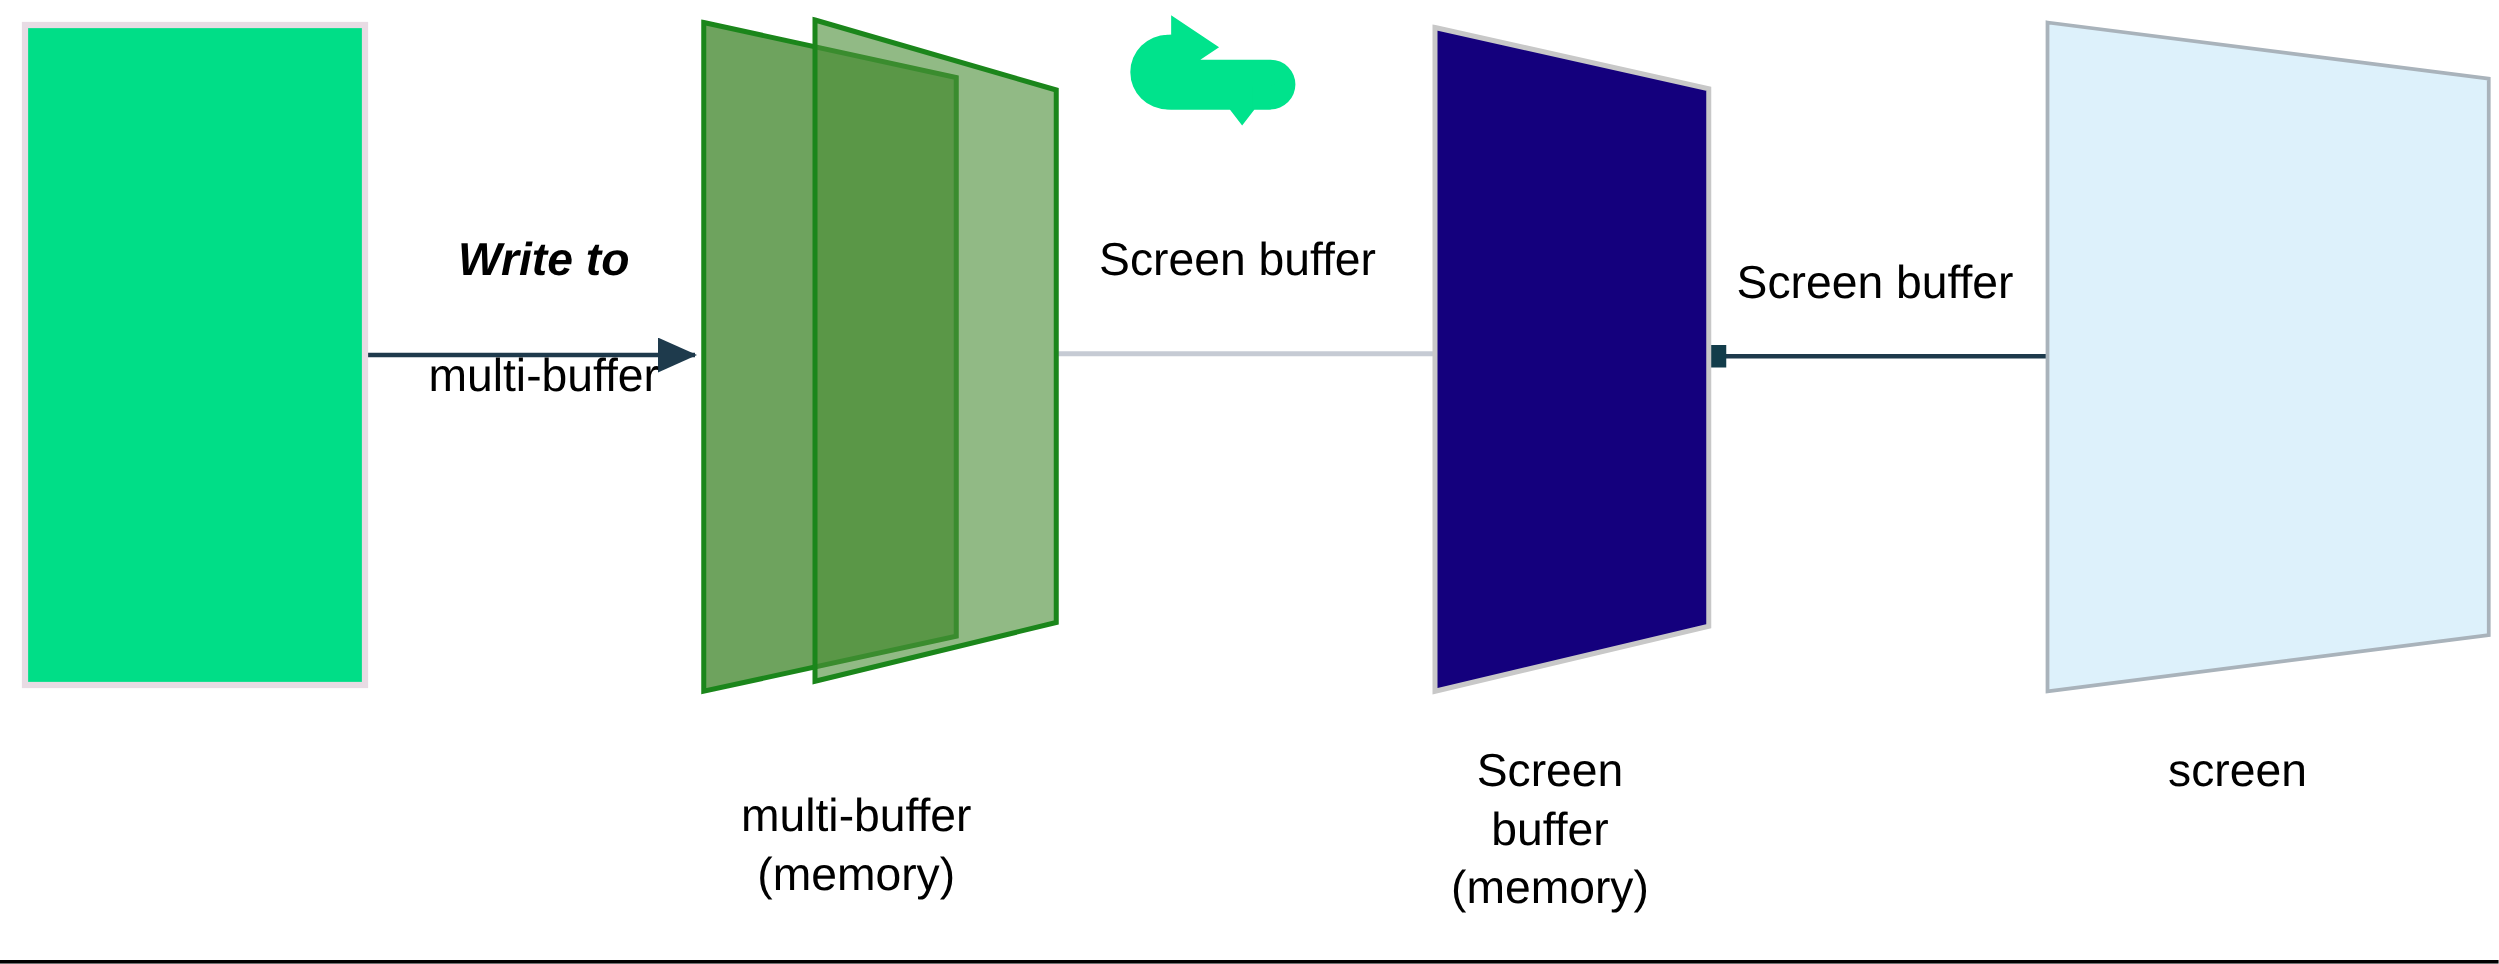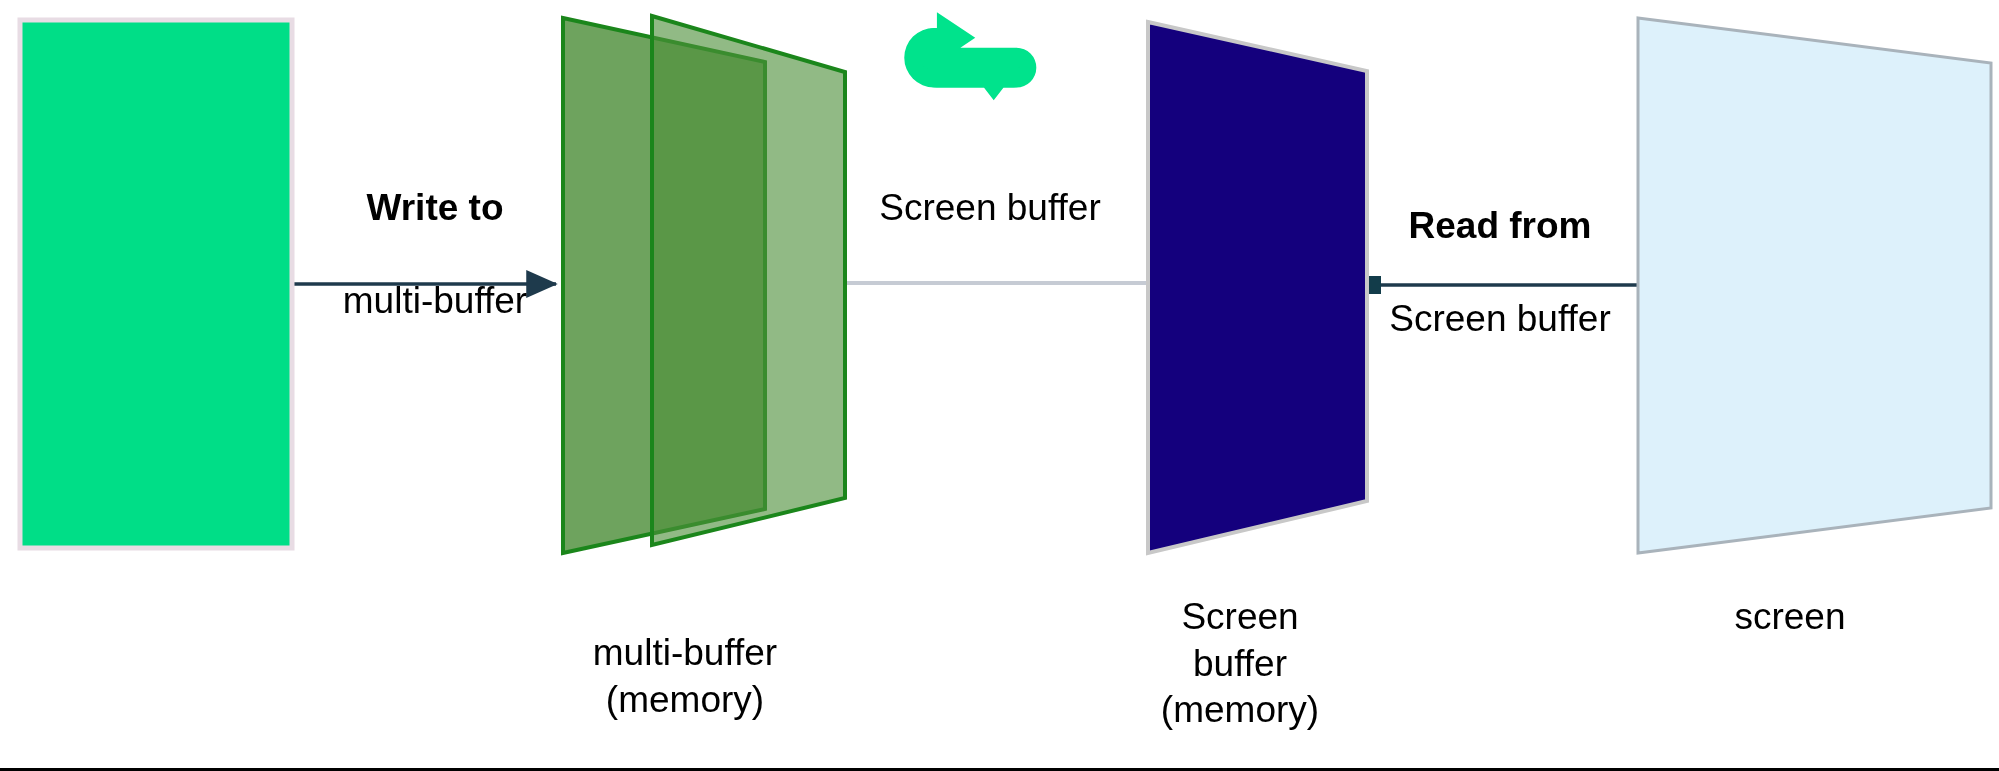--- a/index.html
+++ b/index.html
@@ -32,20 +32,21 @@
     color: #000000;
     line-height: 1.26;
     white-space: pre-line;
   }
   .edge-label {
     font-size: 37px;
   }
   .edge-label .strong {
     display: block;
     font-weight: bold;
+    font-style: italic;
   }
   .edge-label .plain {
     display: block;
     font-weight: normal;
   }
   .node-label {
     font-size: 37px;
     font-weight: normal;
   }
   
@@ -145,21 +146,20 @@
   <div class="lbl edge-label" id="label-write">
     <span class="strong">Write to</span>
     <span class="plain">multi-buffer</span>
   </div>
 
   <div class="lbl edge-label" id="label-swap">
     <span class="plain">Screen buffer</span>
   </div>
 
   <div class="lbl edge-label" id="label-read">
-    <span class="strong">Read from</span>
     <span class="plain">Screen buffer</span>
   </div>
 
 
   <div class="lbl node-label" id="label-multibuf">multi-buffer
 (memory)</div>
 
   <div class="lbl node-label" id="label-screenbuf">Screen
 buffer
 (memory)</div>

